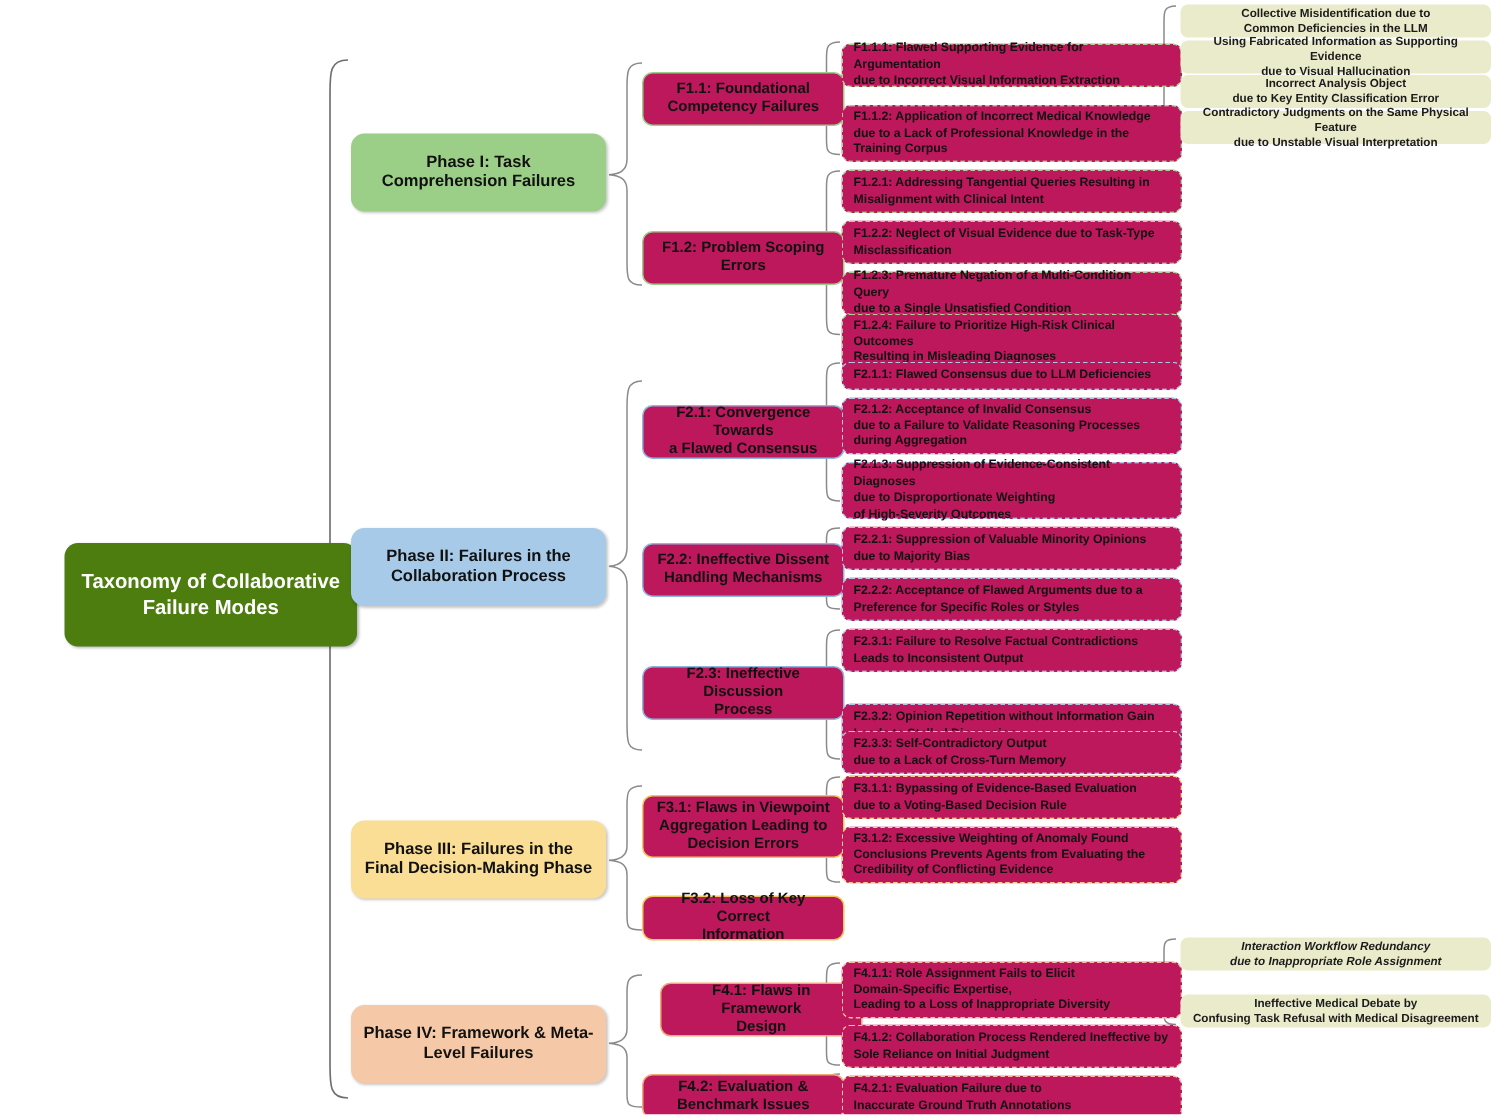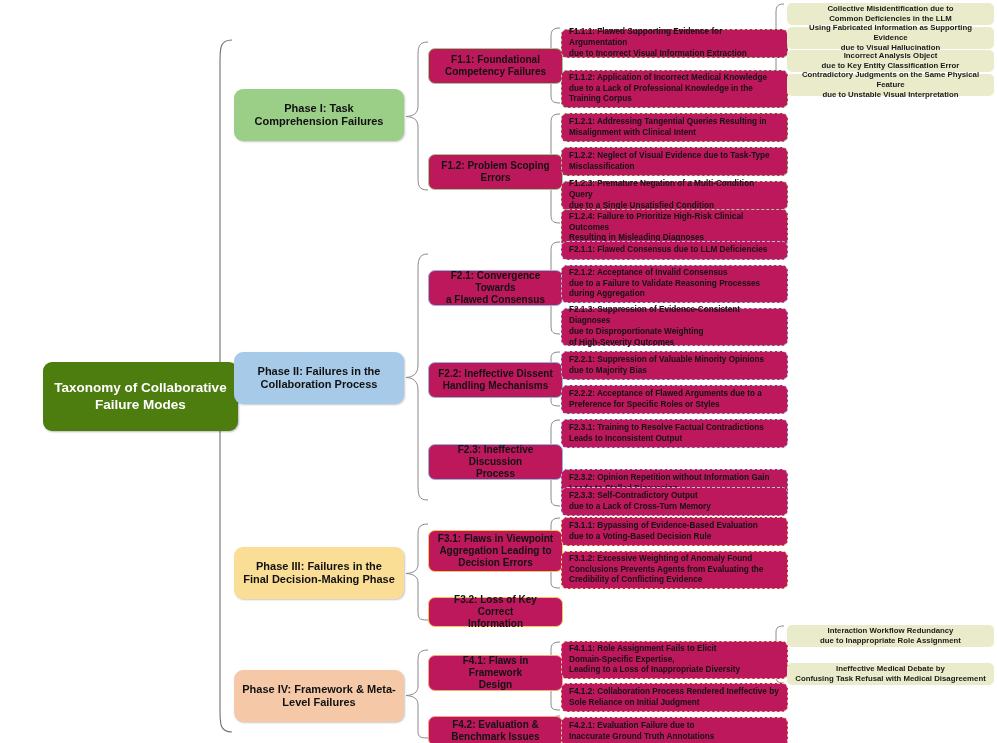--- a/index.html
+++ b/index.html
@@ -246,21 +246,21 @@
 during Aggregation</div>
   <div class="node lvl3 p2" style="left:561px;top:308px;height:38px;">F2.1.3: Suppression of Evidence-Consistent Diagnoses
 due to Disproportionate Weighting
 of High-Severity Outcomes</div>
 
   <div class="node lvl3 p2" style="left:561px;top:351px;height:29px;">F2.2.1: Suppression of Valuable Minority Opinions
 due to Majority Bias</div>
   <div class="node lvl3 p2" style="left:561px;top:385px;height:29px;">F2.2.2: Acceptance of Flawed Arguments due to a
 Preference for Specific Roles or Styles</div>
 
-  <div class="node lvl3 p2" style="left:561px;top:419px;height:29px;">F2.3.1: Training to Resolve Factual Contradictions
+  <div class="node lvl3 p2" style="left:561px;top:419px;height:29px;">F2.3.1: Failure to Resolve Factual Contradictions
 Leads to Inconsistent Output</div>
   <div class="node lvl3 p2" style="left:561px;top:453px;height:29px;margin-top:16px;">F2.3.2: Opinion Repetition without Information Gain
 Leads to Stalled Discussion</div>
   <div class="node lvl3 p2" style="left:561px;top:487px;height:29px;">F2.3.3: Self-Contradictory Output
 due to a Lack of Cross-Turn Memory</div>
 
   <div class="node lvl1 p3" style="left:234px;top:547px;height:52px;">Phase III: Failures in the
 Final Decision-Making Phase</div>
 
   <div class="node lvl2 p3" style="left:428px;top:530px;height:42px;">F3.1: Flaws in Viewpoint
@@ -271,31 +271,31 @@
 
   <div class="node lvl3 p3" style="left:561px;top:517px;height:29px;">F3.1.1: Bypassing of Evidence-Based Evaluation
 due to a Voting-Based Decision Rule</div>
   <div class="node lvl3 p3" style="left:561px;top:551px;height:38px;">F3.1.2: Excessive Weighting of Anomaly Found
 Conclusions Prevents Agents from Evaluating the
 Credibility of Conflicting Evidence</div>
 
   <div class="node lvl1 p4" style="left:234px;top:670px;height:52px;">Phase IV: Framework &amp; Meta-
 Level Failures</div>
 
-  <div class="node lvl2 p4" style="left:428px;top:655px;height:36px;">F4.1: Flaws in Framework
+  <div class="node lvl2 p4" style="left:440px;top:655px;height:36px;">F4.1: Flaws in Framework
 Design</div>
   <div class="node lvl2 p4" style="left:428px;top:716px;height:30px;">F4.2: Evaluation &amp;
 Benchmark Issues</div>
 
   <div class="node lvl3 p4" style="left:561px;top:641px;height:38px;">F4.1.1: Role Assignment Fails to Elicit
 Domain-Specific Expertise,
 Leading to a Loss of Inappropriate Diversity</div>
   <div class="node lvl3 p4" style="left:561px;top:683px;height:29px;">F4.1.2: Collaboration Process Rendered Ineffective by
 Sole Reliance on Initial Judgment</div>
   <div class="node lvl3 p4" style="left:561px;top:717px;height:29px;">F4.2.1: Evaluation Failure due to
 Inaccurate Ground Truth Annotations</div>
 
-  <div class="node lvl4" style="left:787px;top:625px;height:22px;">Interaction Workflow Redundancy
+  <div class="node lvl4" style="left:787px;top:625px;height:22px;font-style:italic;">Interaction Workflow Redundancy
 due to Inappropriate Role Assignment</div>
   <div class="node lvl4" style="left:787px;top:663px;height:22px;">Ineffective Medical Debate by
 Confusing Task Refusal with Medical Disagreement</div>
 
 </div>
 
 </body></html>

